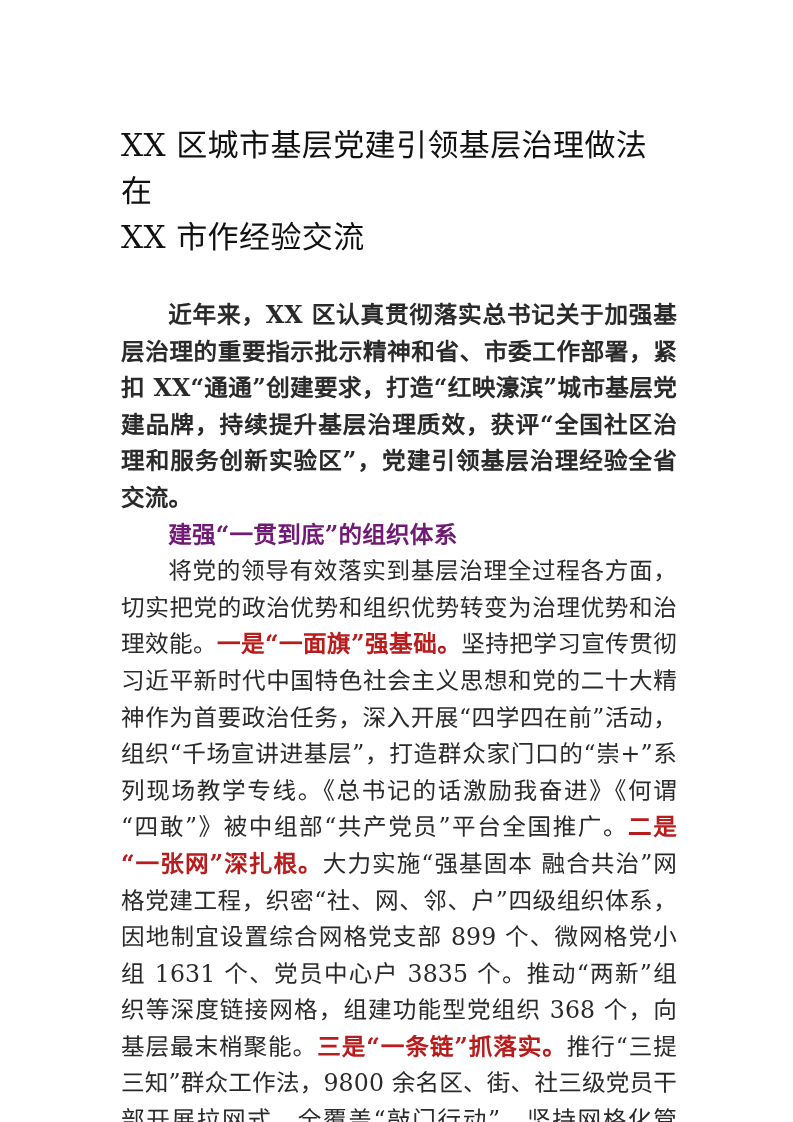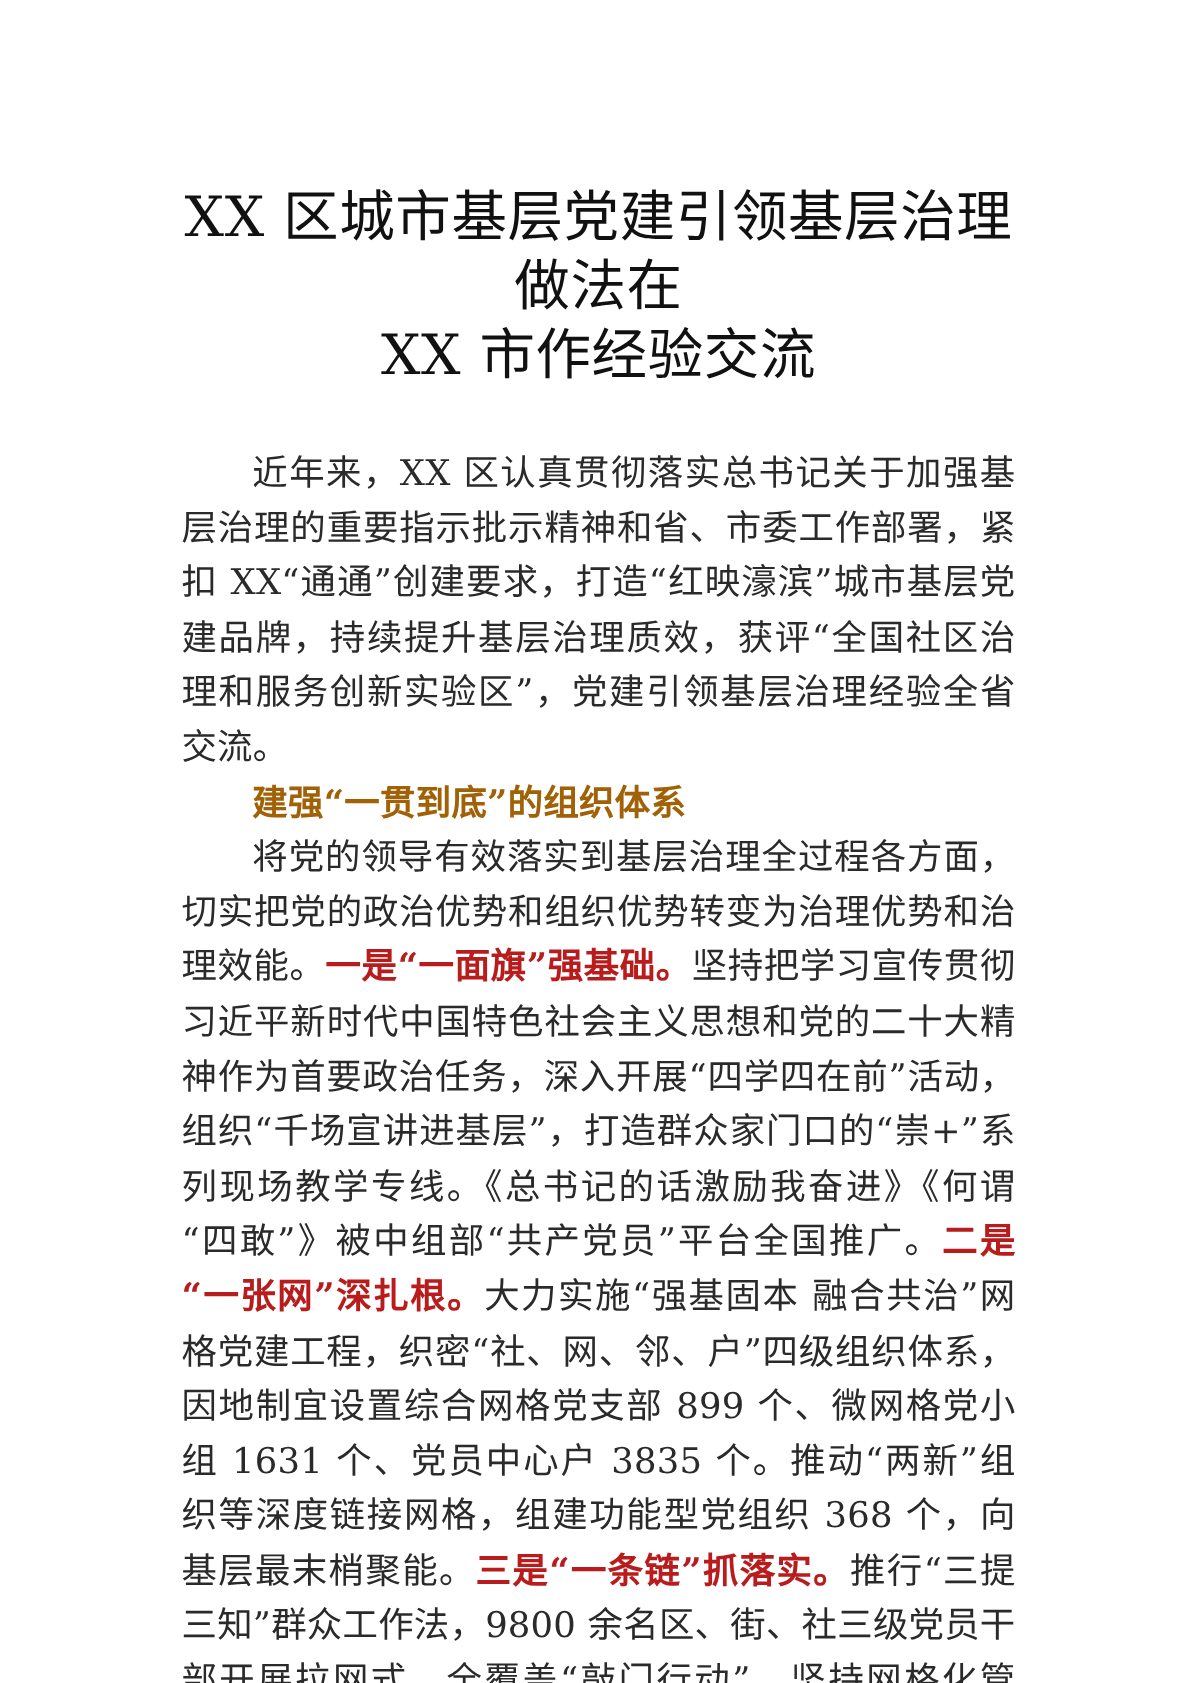--- a/index.html
+++ b/index.html
@@ -24,23 +24,22 @@
     position: absolute;
     left: 121px;
     top: 0;
     width: 556px;
   }
 
   
   .doc-title {
     margin: 0;
     padding-top: 122px;
-    text-align: center;
     font-family: "DejaVu Serif", "Liberation Serif", serif;
-    font-size: 37px;
+    font-size: 31px;
     font-weight: 400;
     line-height: 46px;
     letter-spacing: 0.4px;
     color: #111111;
     white-space: pre-line;
   }
 
   
   .para {
     margin: 0;
@@ -49,29 +48,30 @@
     text-align: justify;
     text-justify: inter-ideograph;
     text-indent: 2em;
     color: #2a2a2a;
     letter-spacing: 0.15px;
     word-break: break-all;
   }
 
   .para.first-para {
     margin-top: 37px;
+    font-weight: bold;
   }
 
   .section-heading {
     margin: 0;
     font-size: 23.6px;
     line-height: 36.6px;
     text-indent: 2em;
     font-weight: 700;
-    color: #a16207;
+    color: #701a75;
     letter-spacing: 0.2px;
     text-align: left;
   }
 
   .para b,
   .b {
     font-weight: 700;
     color: #b91c1c;
   }
 

